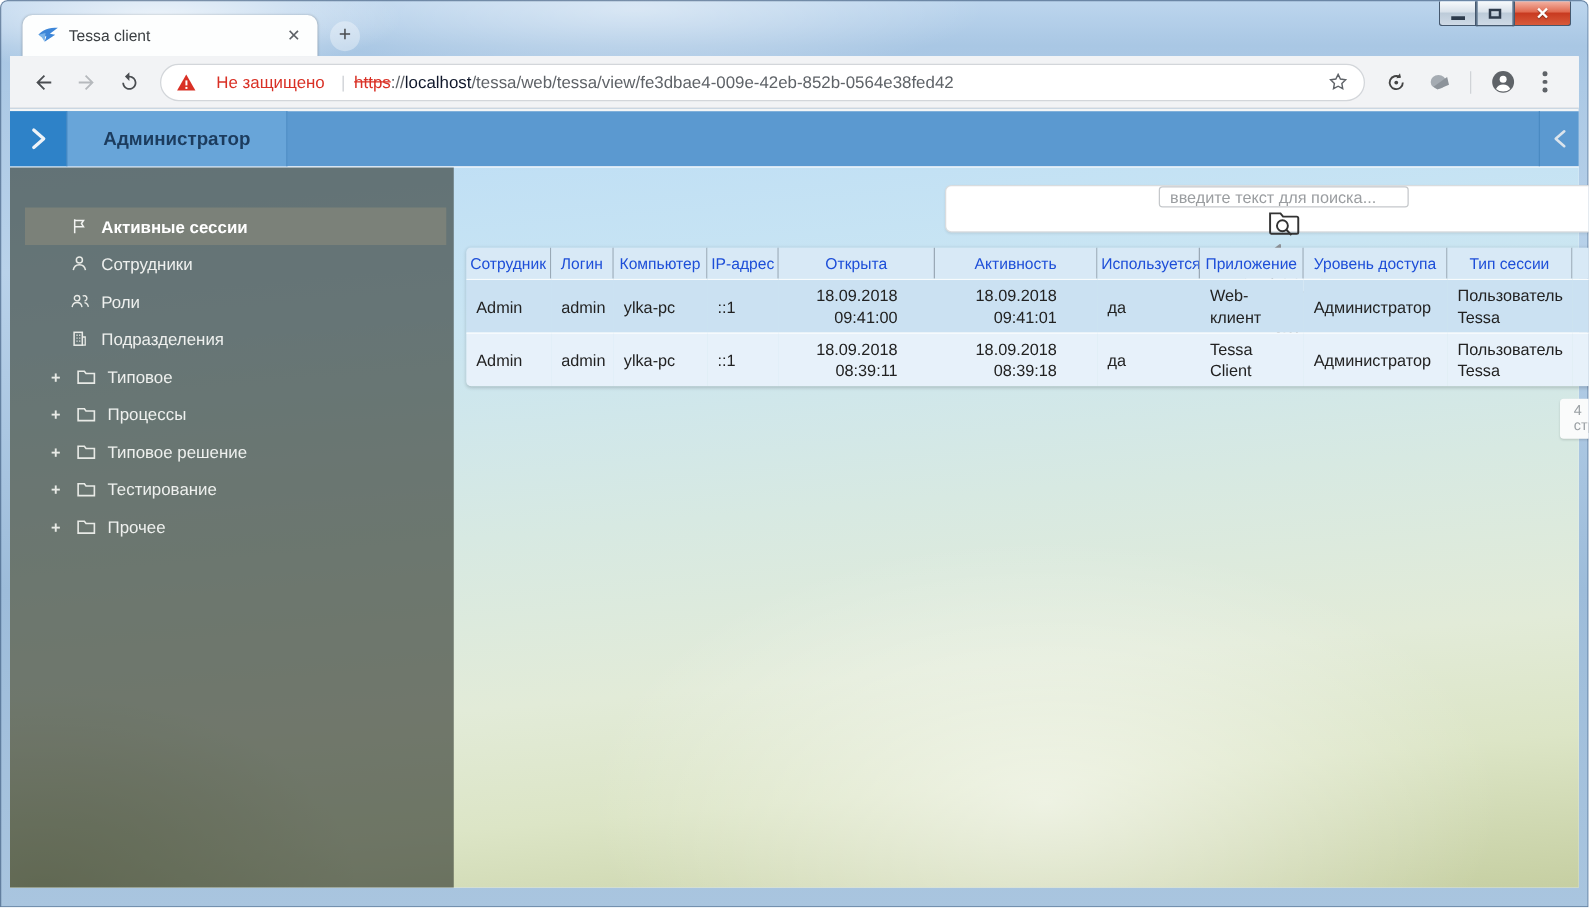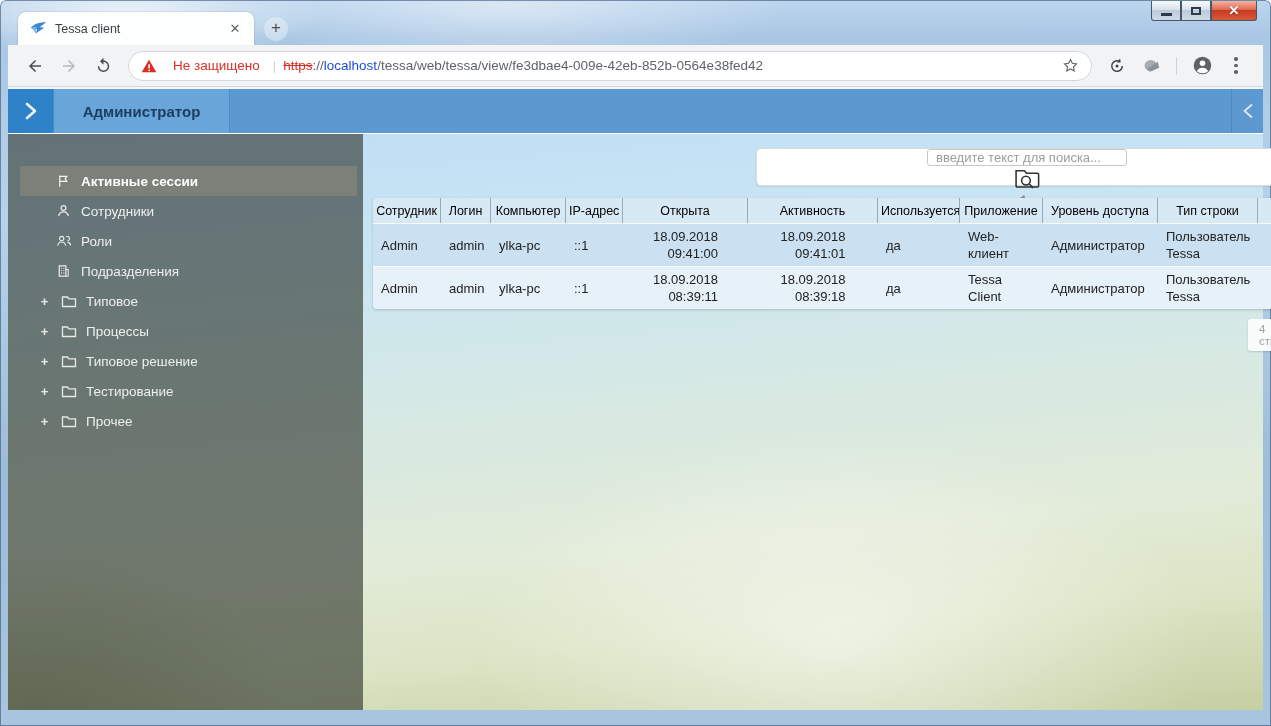--- a/index.html
+++ b/index.html
@@ -55,21 +55,21 @@
   }
   .nav-ico { width:30px; height:30px; display:flex; align-items:center; justify-content:center; margin:0 2px; }
   .omnibox {
     flex:1; height:30px; margin:0 8px; background:#fff; border:1px solid #d3d6da; border-radius:15px;
     display:flex; align-items:center; padding:0 12px; font-size:13.5px; overflow:hidden; white-space:nowrap;
   }
   .warn-label { color:#d93025; margin:0 6px 0 16px; }
   .url-div { color:#d0d3d7; margin:0 7px; }
   .url-scheme { color:#d93025; text-decoration:line-through; }
   .url-sep, .url-path { color:#5f6368; }
-  .url-host { color:#1d4ed8; }
+  .url-host { color:#0f172a; }
   .omni-star { margin-left:auto; }
   .ext-area { display:flex; align-items:center; }
   .chrome-div { width:1px; height:18px; background:#d0d3d7; margin:0 8px; }
   .menu-dots { display:flex; flex-direction:column; gap:3px; width:30px; align-items:center; }
   .menu-dots i { width:3.5px; height:3.5px; border-radius:50%; background:#5f6368; }
 
   
   .app-header {
     height:46px; background:#5b99d0; border-top:2px solid #f3f5f6;
     position:relative; display:flex; align-items:stretch;
@@ -129,21 +129,21 @@
   .page-sep, .page-tot { color:#b0b3b6; font-size:13px; }
 
   
   .grid {
     position:absolute; top:64px; left:10px; width:925px;
     border-collapse:separate; border-spacing:0; table-layout:fixed;
     border-radius:4px; overflow:hidden; box-shadow:0 1px 3px rgba(0,0,0,.18);
     font-size:13px; color:#222;
   }
   .grid th {
-    height:25px; background:#d8e9f6; font-weight:normal; font-size:12.5px; color:#000000;
+    height:25px; background:#d8e9f6; font-weight:normal; font-size:12.5px; color:#1d4ed8;
     border-right:1px solid #9aa9b6; white-space:nowrap; overflow:hidden; text-align:center; padding:0 3px;margin-left:16px;
   }
   .grid th:last-child { border-right:none; }
   .grid td {
     padding:3px 8px; vertical-align:middle; white-space:pre-line; line-height:17px;
     border-top:1px solid rgba(255,255,255,.85);
   }
   .row-a td { background:#cbe1f2; height:43px; }
   .row-b td { background:#e7f1fa; height:43px; }
   .cell-center { text-align:center; }
@@ -418,21 +418,21 @@
             <tr>
               <th>Сотрудник</th>
               <th>Логин</th>
               <th>Компьютер</th>
               <th>IP-адрес</th>
               <th>Открыта</th>
               <th>Активность</th>
               <th>Используется</th>
               <th>Приложение</th>
               <th>Уровень доступа</th>
-              <th>Тип строки</th>
+              <th>Тип сессии</th>
               <th></th>
             </tr>
           </thead>
           <tbody>
             <tr class="row-a">
               <td>Admin</td>
               <td>admin</td>
               <td>ylka-pc</td>
               <td>::1</td>
               <td class="cell-center"><span>18.09.2018

